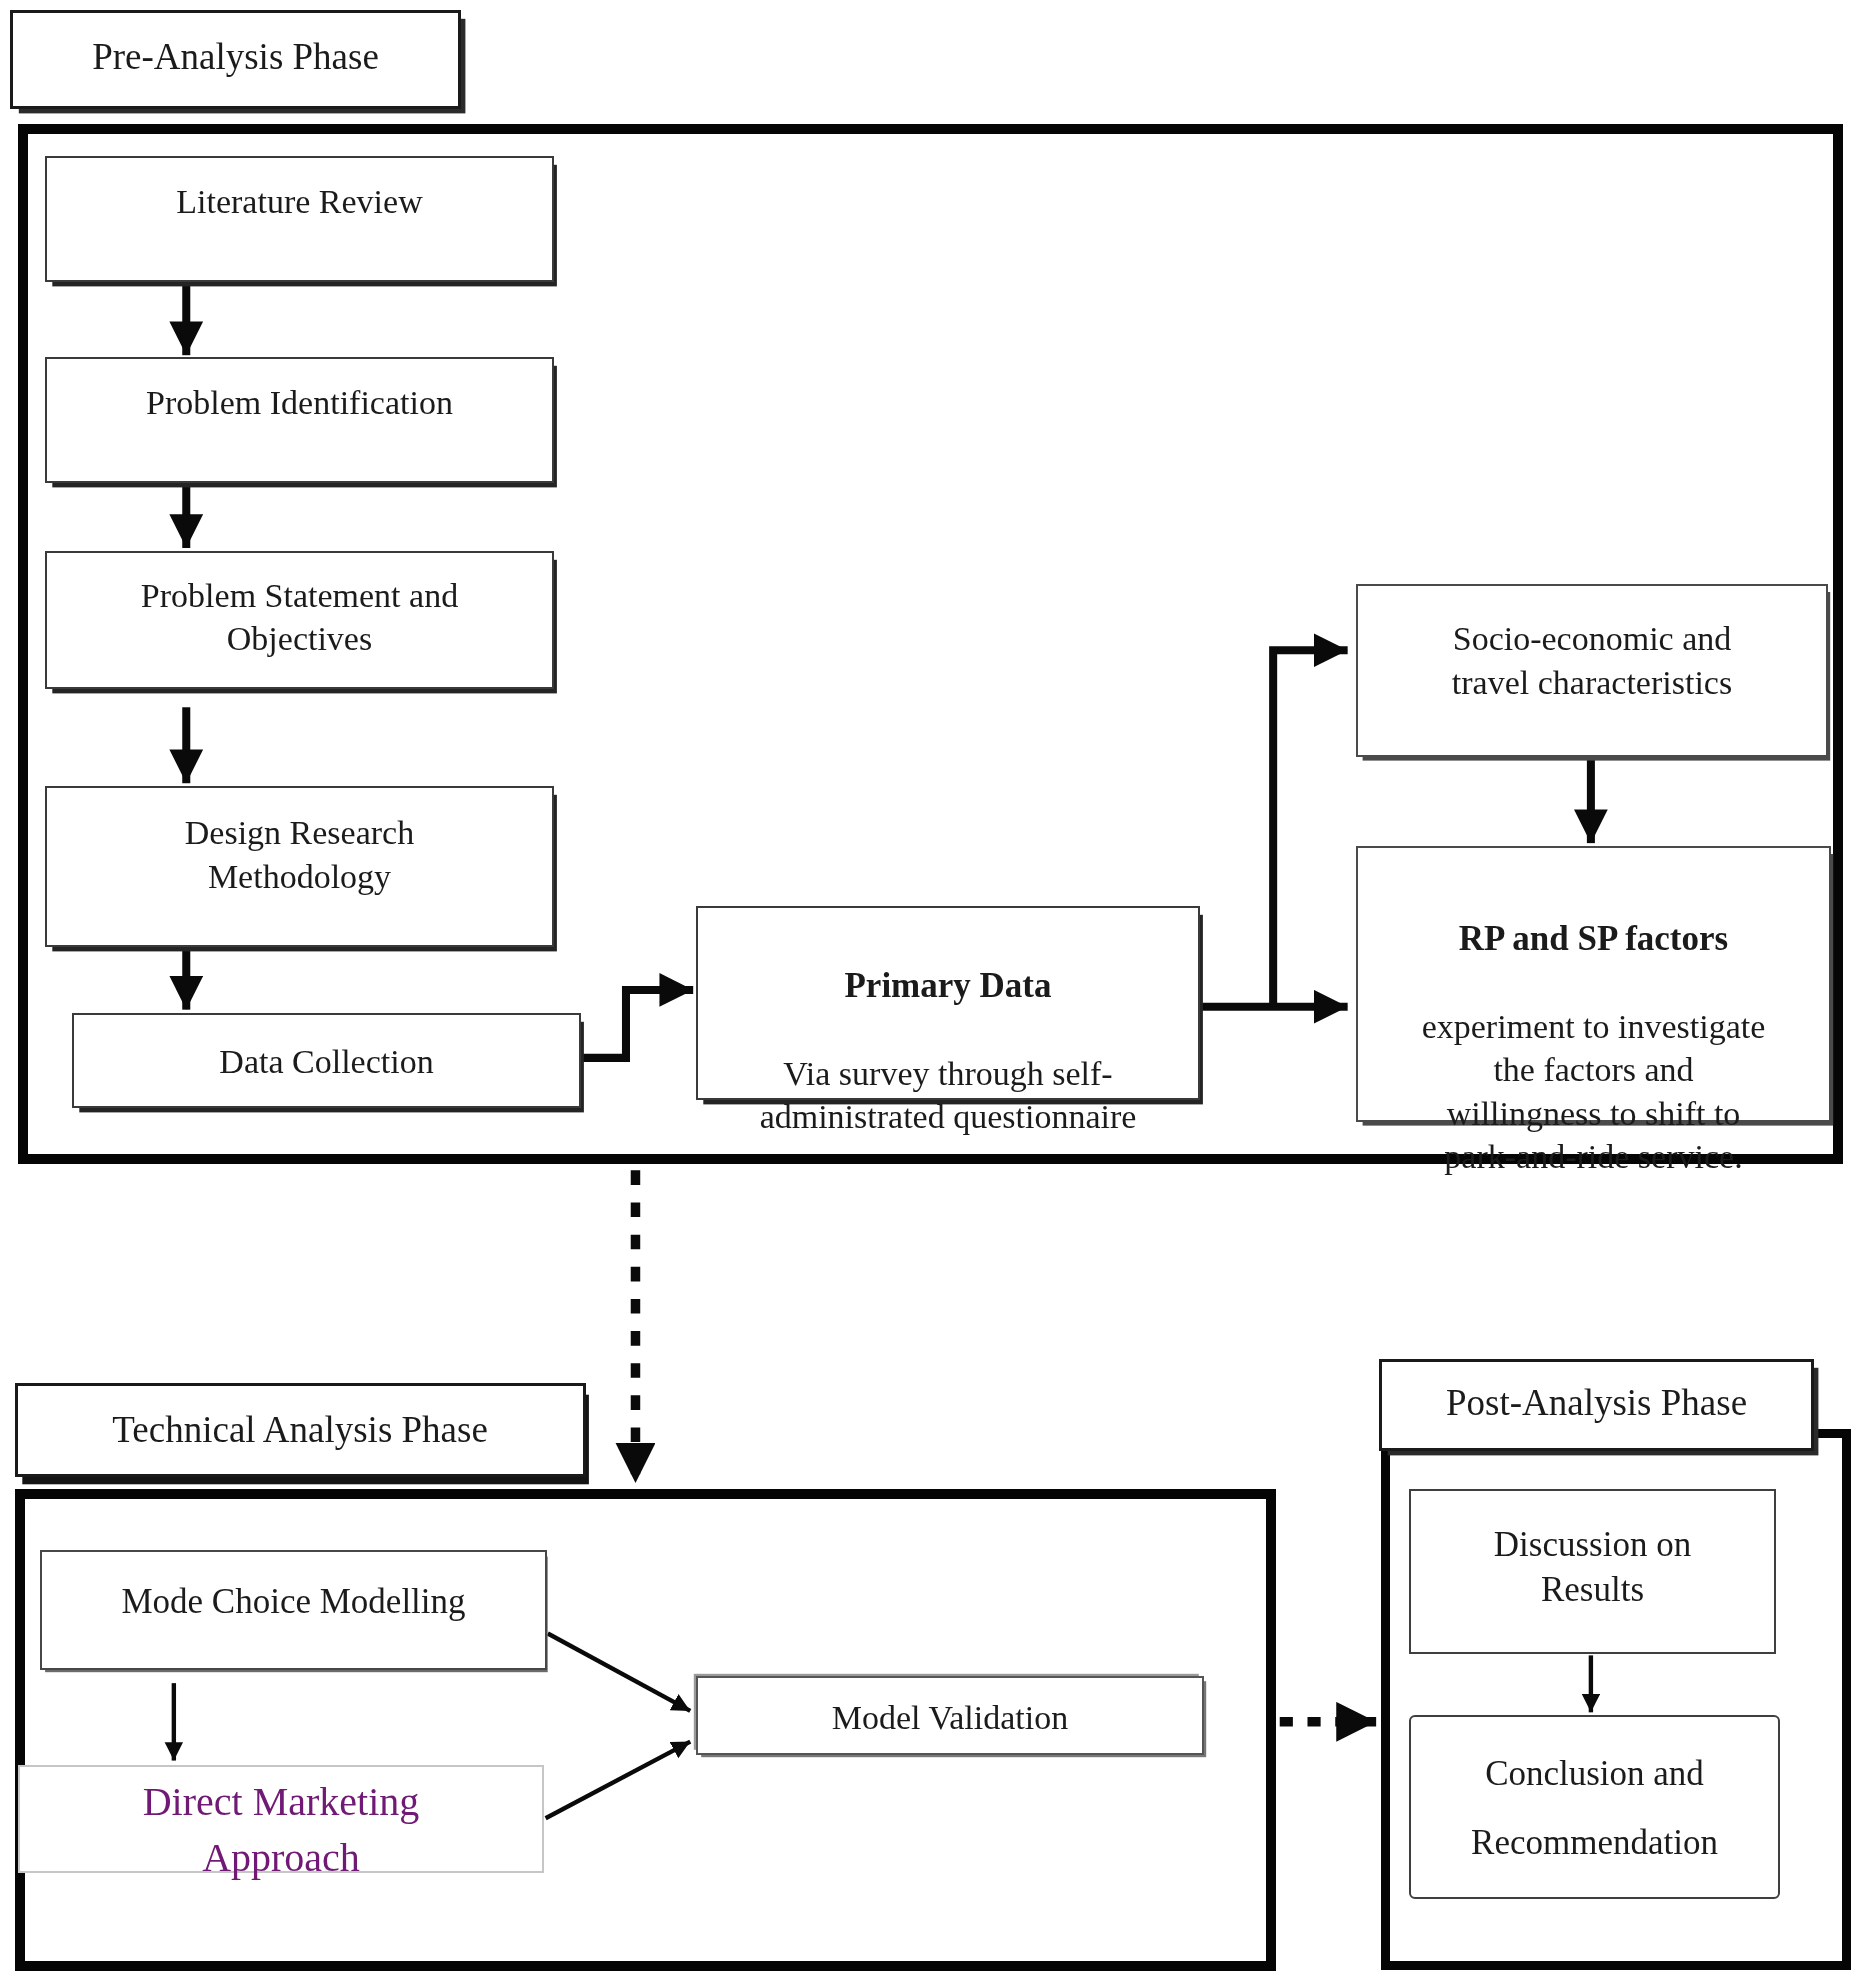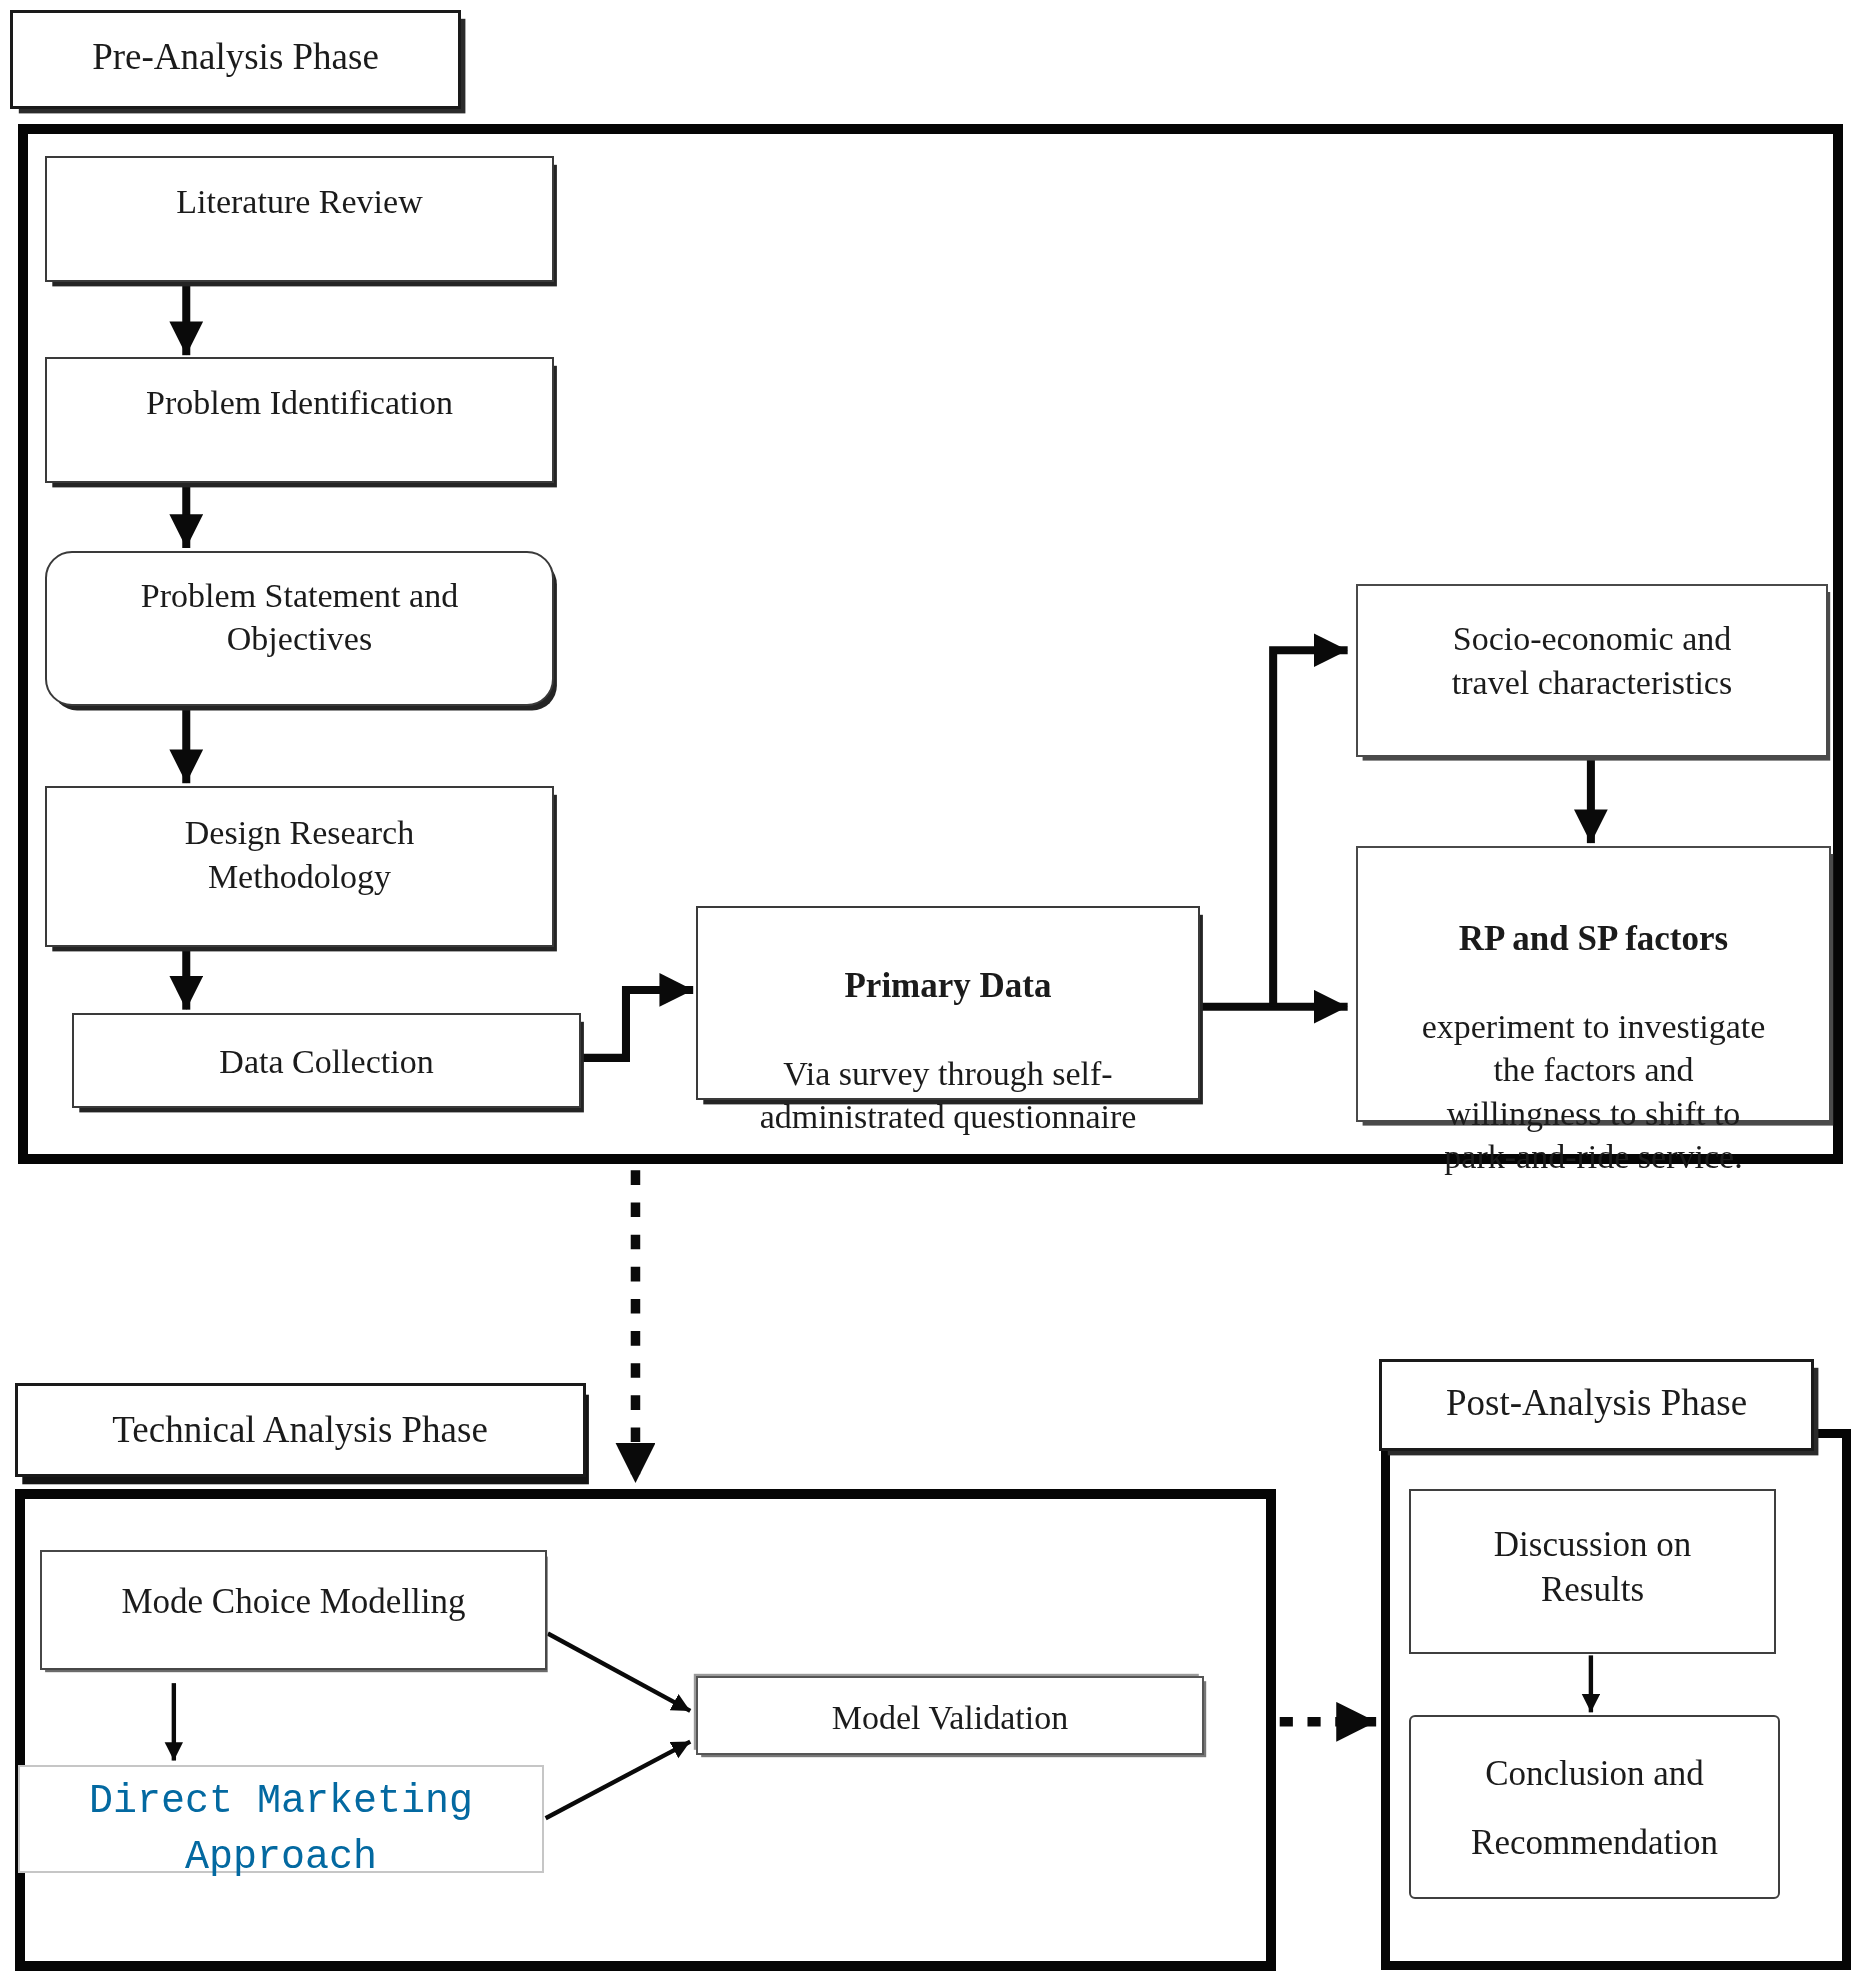--- a/index.html
+++ b/index.html
@@ -37,35 +37,35 @@
     font-size:34px;
     line-height:1.28;
     padding-top:22px;
   }
   .bold{font-weight:bold;font-size:35px;}
 
   #pre-label{left:10px;top:10.2px;width:451px;height:99px;}
   #c1{left:18px;top:124px;width:1825px;height:1040px;}
   #lr{left:45px;top:156px;width:509px;height:126px;}
   #pi{left:45px;top:357px;width:509px;height:126px;}
-  #pso{left:45px;top:551px;width:509px;height:155px;padding-top:20.5px;border-radius:27px;}
+  #pso{left:45px;top:551px;width:509px;height:138px;padding-top:20.5px;}
   #drm{left:45px;top:786px;width:509px;height:161px;padding-top:23.4px;}
   #dc{left:45px;top:1013px;width:509px;height:95px;padding-top:25px;margin-left:27px;}
   #pd{left:696px;top:906px;width:504px;height:194px;padding-top:12px;}
   #socio{left:1356px;top:584px;width:472px;height:173px;padding-top:31px;border-color:#4a4a4a;box-shadow:4.4px 5.8px 0 -2.2px #4a4a4a;}
   #rpsp{left:1356px;top:846px;width:475px;height:276px;padding-top:25px;border-color:#4a4a4a;box-shadow:4.4px 5.8px 0 -2.2px #4a4a4a;}
 
   #tech-label{left:14.6px;top:1383px;width:571px;height:94px;box-shadow:5.1px 9.5px 0 -2.2px #141414;}
   #c2{left:14.6px;top:1489px;width:1261px;height:482px;}
   #mode{left:40px;top:1550px;width:507px;height:120px;padding-top:28px;border-color:#474747;box-shadow:2.9px 4.4px 0 -2.2px #6a6a6a;font-size:35px;}
   #direct{
     left:18px;top:1765px;width:526px;height:108px;
     border:2.9px solid #c6c6c6;box-shadow:none;
-    font-family:Liberation Mono, monospace;
-    font-size:40px;color:#0369a1;line-height:1.4;padding-top:7.3px;
+    font-family:Liberation Serif, serif;
+    font-size:40px;color:#701a75;line-height:1.4;padding-top:7.3px;
   }
   #mv{left:696px;top:1676px;width:508px;height:79px;padding-top:17.5px;border-color:#555;box-shadow:-3.7px -3.7px 0 -1.5px #9a9a9a,3.7px 3.7px 0 -1.5px #777;font-size:34px;}
 
   #post-label{left:1379px;top:1359px;width:435px;height:92px;padding-top:19px;}
   #c3{left:1381px;top:1429px;width:470px;height:541px;border-width:9.5px;}
   #disc{left:1409px;top:1489px;width:367px;height:165px;padding-top:32px;font-size:35px;box-shadow:none;border-color:#3f3f3f;}
   #conc{left:1409px;top:1715px;width:371px;height:184px;padding-top:23.4px;font-size:35px;line-height:1.95;box-shadow:none;border-color:#3f3f3f;border-radius:6px;}
 </style>
 </head>
 <body>

